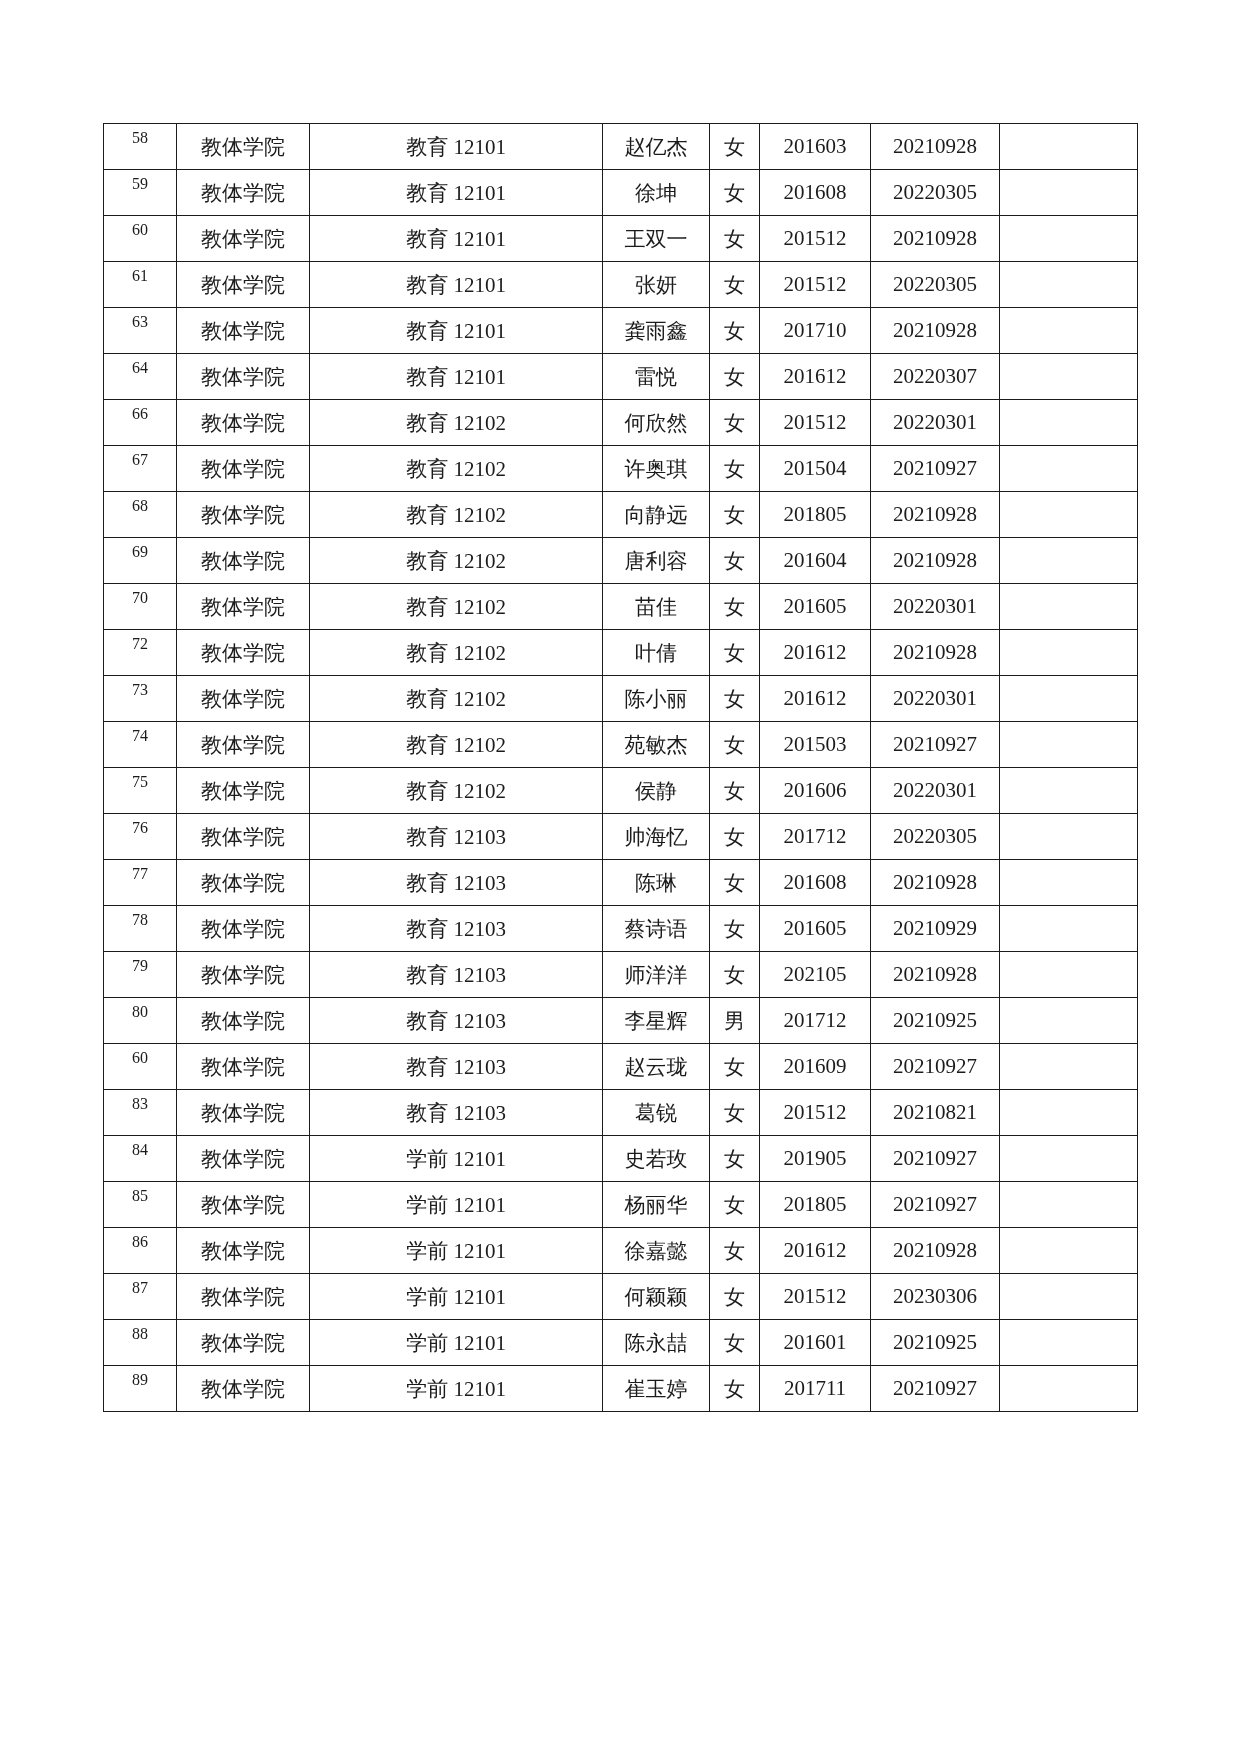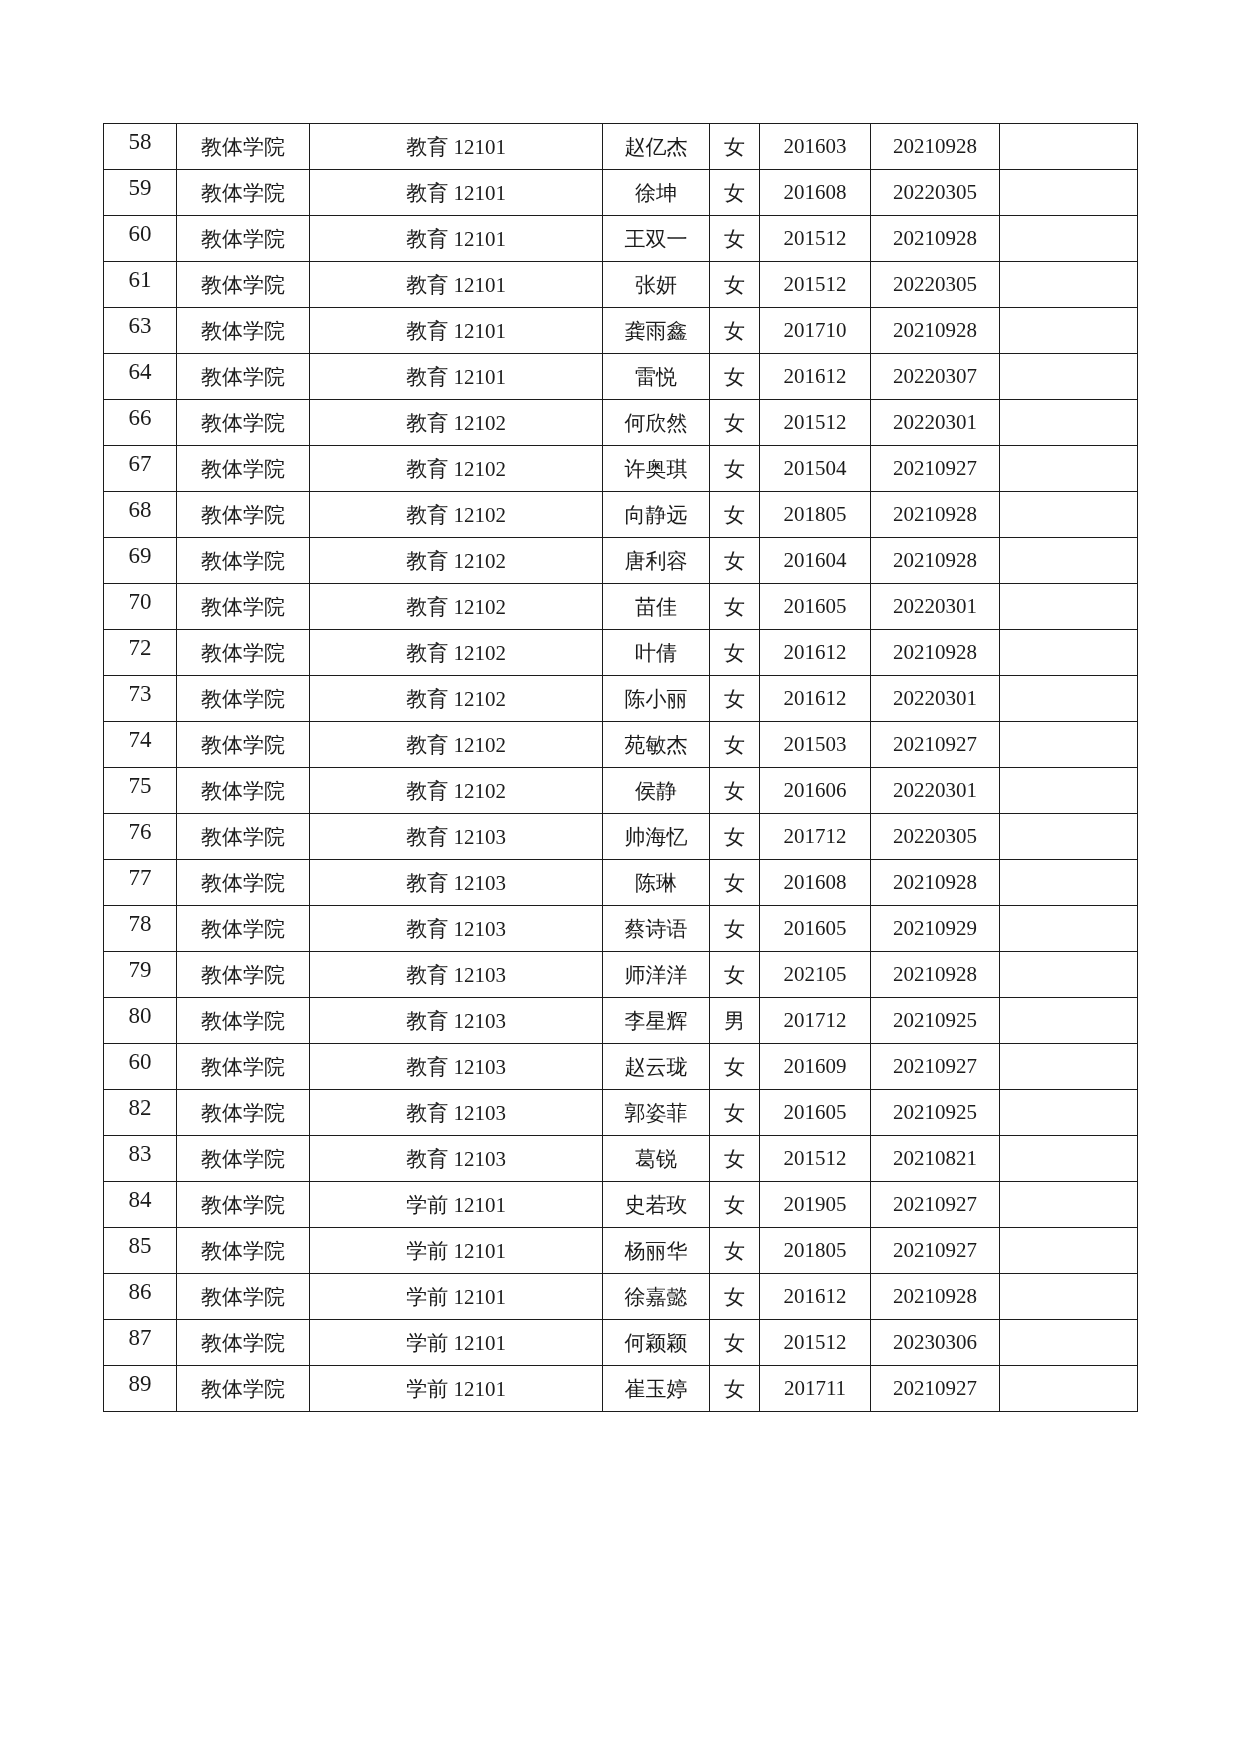--- a/index.html
+++ b/index.html
@@ -32,21 +32,21 @@
     text-align: center;
     vertical-align: middle;
     font-size: 21px;
     color: #1b1b1b;
     white-space: nowrap;
     overflow: hidden;
   }
   table.roster td.col-num {
     vertical-align: top;
     padding-top: 5px;
-    font-size: 23px;
+    font-size: 16px;
     margin-top: 20px;
   }
   
   col.c0 { width: 73px; }
   col.c1 { width: 133px; }
   col.c2 { width: 293px; }
   col.c3 { width: 107px; }
   col.c4 { width: 50px; }
   col.c5 { width: 111px; }
   col.c6 { width: 129px; }
@@ -272,77 +272,77 @@
           <td class="col-num">60</td>
           <td>教体学院</td>
           <td>教育 12103</td>
           <td>赵云珑</td>
           <td>女</td>
           <td>201609</td>
           <td>20210927</td>
           <td></td>
         </tr>
         <tr>
-          <td class="col-num">82</td>
-          <td>教体学院</td>
-          <td>教育 12103</td>
-          <td>郭姿菲</td>
-          <td>女</td>
-          <td>201605</td>
+          <td class="col-num">83</td>
+          <td>教体学院</td>
+          <td>教育 12103</td>
+          <td>葛锐</td>
+          <td>女</td>
+          <td>201512</td>
+          <td>20210821</td>
+          <td></td>
+        </tr>
+        <tr>
+          <td class="col-num">84</td>
+          <td>教体学院</td>
+          <td>学前 12101</td>
+          <td>史若玫</td>
+          <td>女</td>
+          <td>201905</td>
+          <td>20210927</td>
+          <td></td>
+        </tr>
+        <tr>
+          <td class="col-num">85</td>
+          <td>教体学院</td>
+          <td>学前 12101</td>
+          <td>杨丽华</td>
+          <td>女</td>
+          <td>201805</td>
+          <td>20210927</td>
+          <td></td>
+        </tr>
+        <tr>
+          <td class="col-num">86</td>
+          <td>教体学院</td>
+          <td>学前 12101</td>
+          <td>徐嘉懿</td>
+          <td>女</td>
+          <td>201612</td>
+          <td>20210928</td>
+          <td></td>
+        </tr>
+        <tr>
+          <td class="col-num">87</td>
+          <td>教体学院</td>
+          <td>学前 12101</td>
+          <td>何颖颖</td>
+          <td>女</td>
+          <td>201512</td>
+          <td>20230306</td>
+          <td></td>
+        </tr>
+        <tr>
+          <td class="col-num">88</td>
+          <td>教体学院</td>
+          <td>学前 12101</td>
+          <td>陈永喆</td>
+          <td>女</td>
+          <td>201601</td>
           <td>20210925</td>
-          <td></td>
-        </tr>
-        <tr>
-          <td class="col-num">83</td>
-          <td>教体学院</td>
-          <td>教育 12103</td>
-          <td>葛锐</td>
-          <td>女</td>
-          <td>201512</td>
-          <td>20210821</td>
-          <td></td>
-        </tr>
-        <tr>
-          <td class="col-num">84</td>
-          <td>教体学院</td>
-          <td>学前 12101</td>
-          <td>史若玫</td>
-          <td>女</td>
-          <td>201905</td>
-          <td>20210927</td>
-          <td></td>
-        </tr>
-        <tr>
-          <td class="col-num">85</td>
-          <td>教体学院</td>
-          <td>学前 12101</td>
-          <td>杨丽华</td>
-          <td>女</td>
-          <td>201805</td>
-          <td>20210927</td>
-          <td></td>
-        </tr>
-        <tr>
-          <td class="col-num">86</td>
-          <td>教体学院</td>
-          <td>学前 12101</td>
-          <td>徐嘉懿</td>
-          <td>女</td>
-          <td>201612</td>
-          <td>20210928</td>
-          <td></td>
-        </tr>
-        <tr>
-          <td class="col-num">87</td>
-          <td>教体学院</td>
-          <td>学前 12101</td>
-          <td>何颖颖</td>
-          <td>女</td>
-          <td>201512</td>
-          <td>20230306</td>
           <td></td>
         </tr>
         <tr>
           <td class="col-num">89</td>
           <td>教体学院</td>
           <td>学前 12101</td>
           <td>崔玉婷</td>
           <td>女</td>
           <td>201711</td>
           <td>20210927</td>

